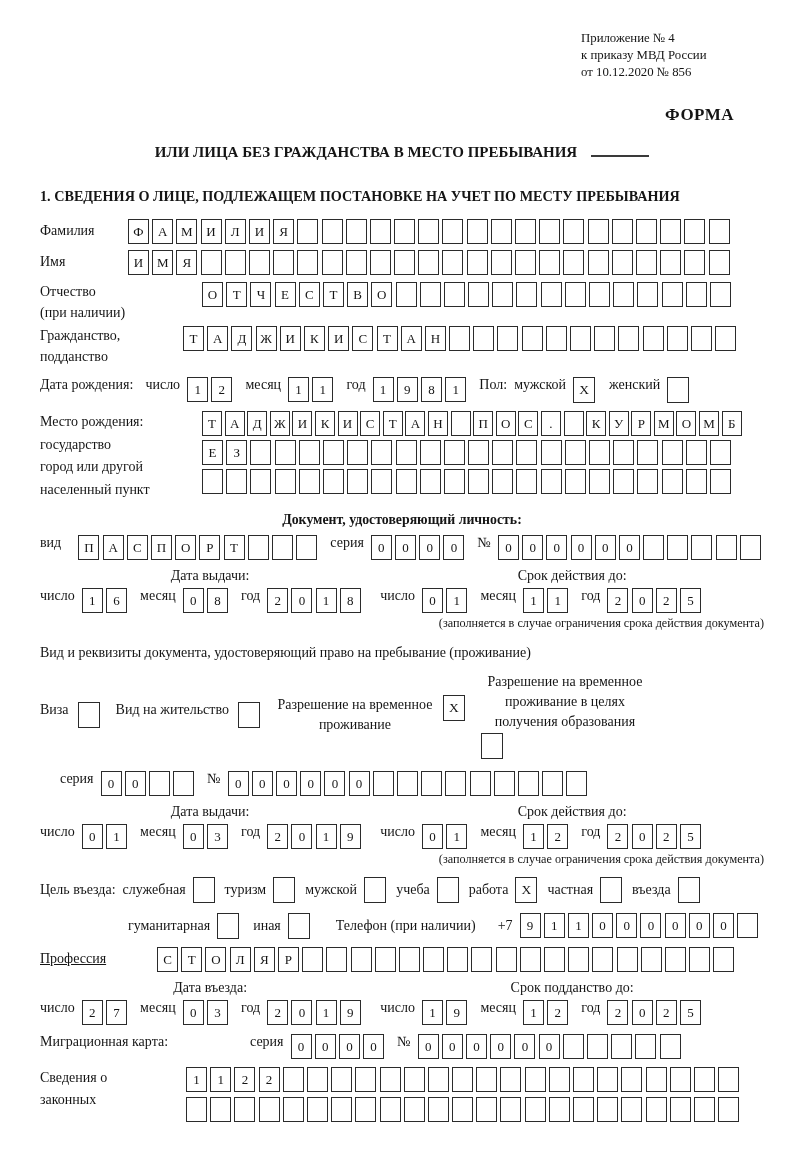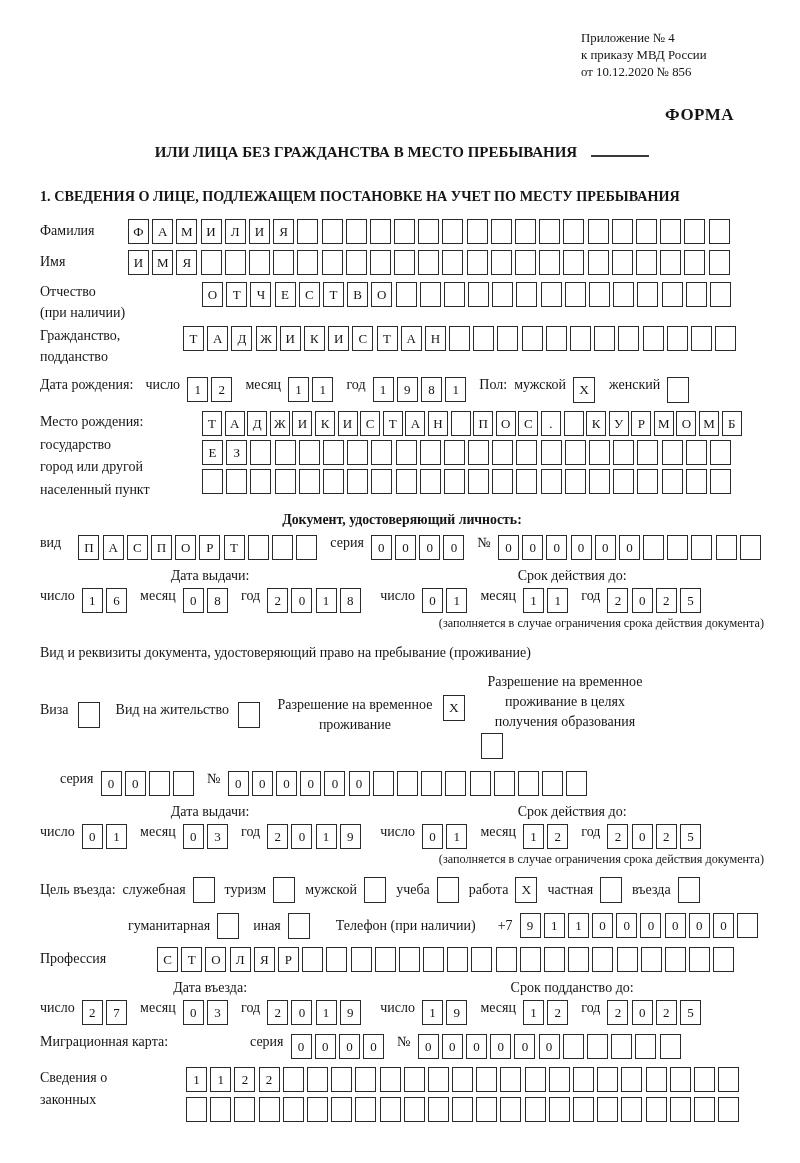--- a/index.html
+++ b/index.html
@@ -559,21 +559,21 @@
         <span class="cell">0</span>
         <span class="cell">0</span>
         <span class="cell">0</span>
         <span class="cell">0</span>
         <span class="cell">0</span>
         <span class="cell"></span>
       </span>
   </div>
 
   <div class="row" style="margin-top:8px;">
-    <span class="lbl" style="width:117px;">Профессия</span>
+    <span class="lbl" style="width:117px;text-decoration:underline;">Профессия</span>
     <span class="cells">
         <span class="cell">С</span>
         <span class="cell">Т</span>
         <span class="cell">О</span>
         <span class="cell">Л</span>
         <span class="cell">Я</span>
         <span class="cell">Р</span>
         <span class="cell"></span>
         <span class="cell"></span>
         <span class="cell"></span>

